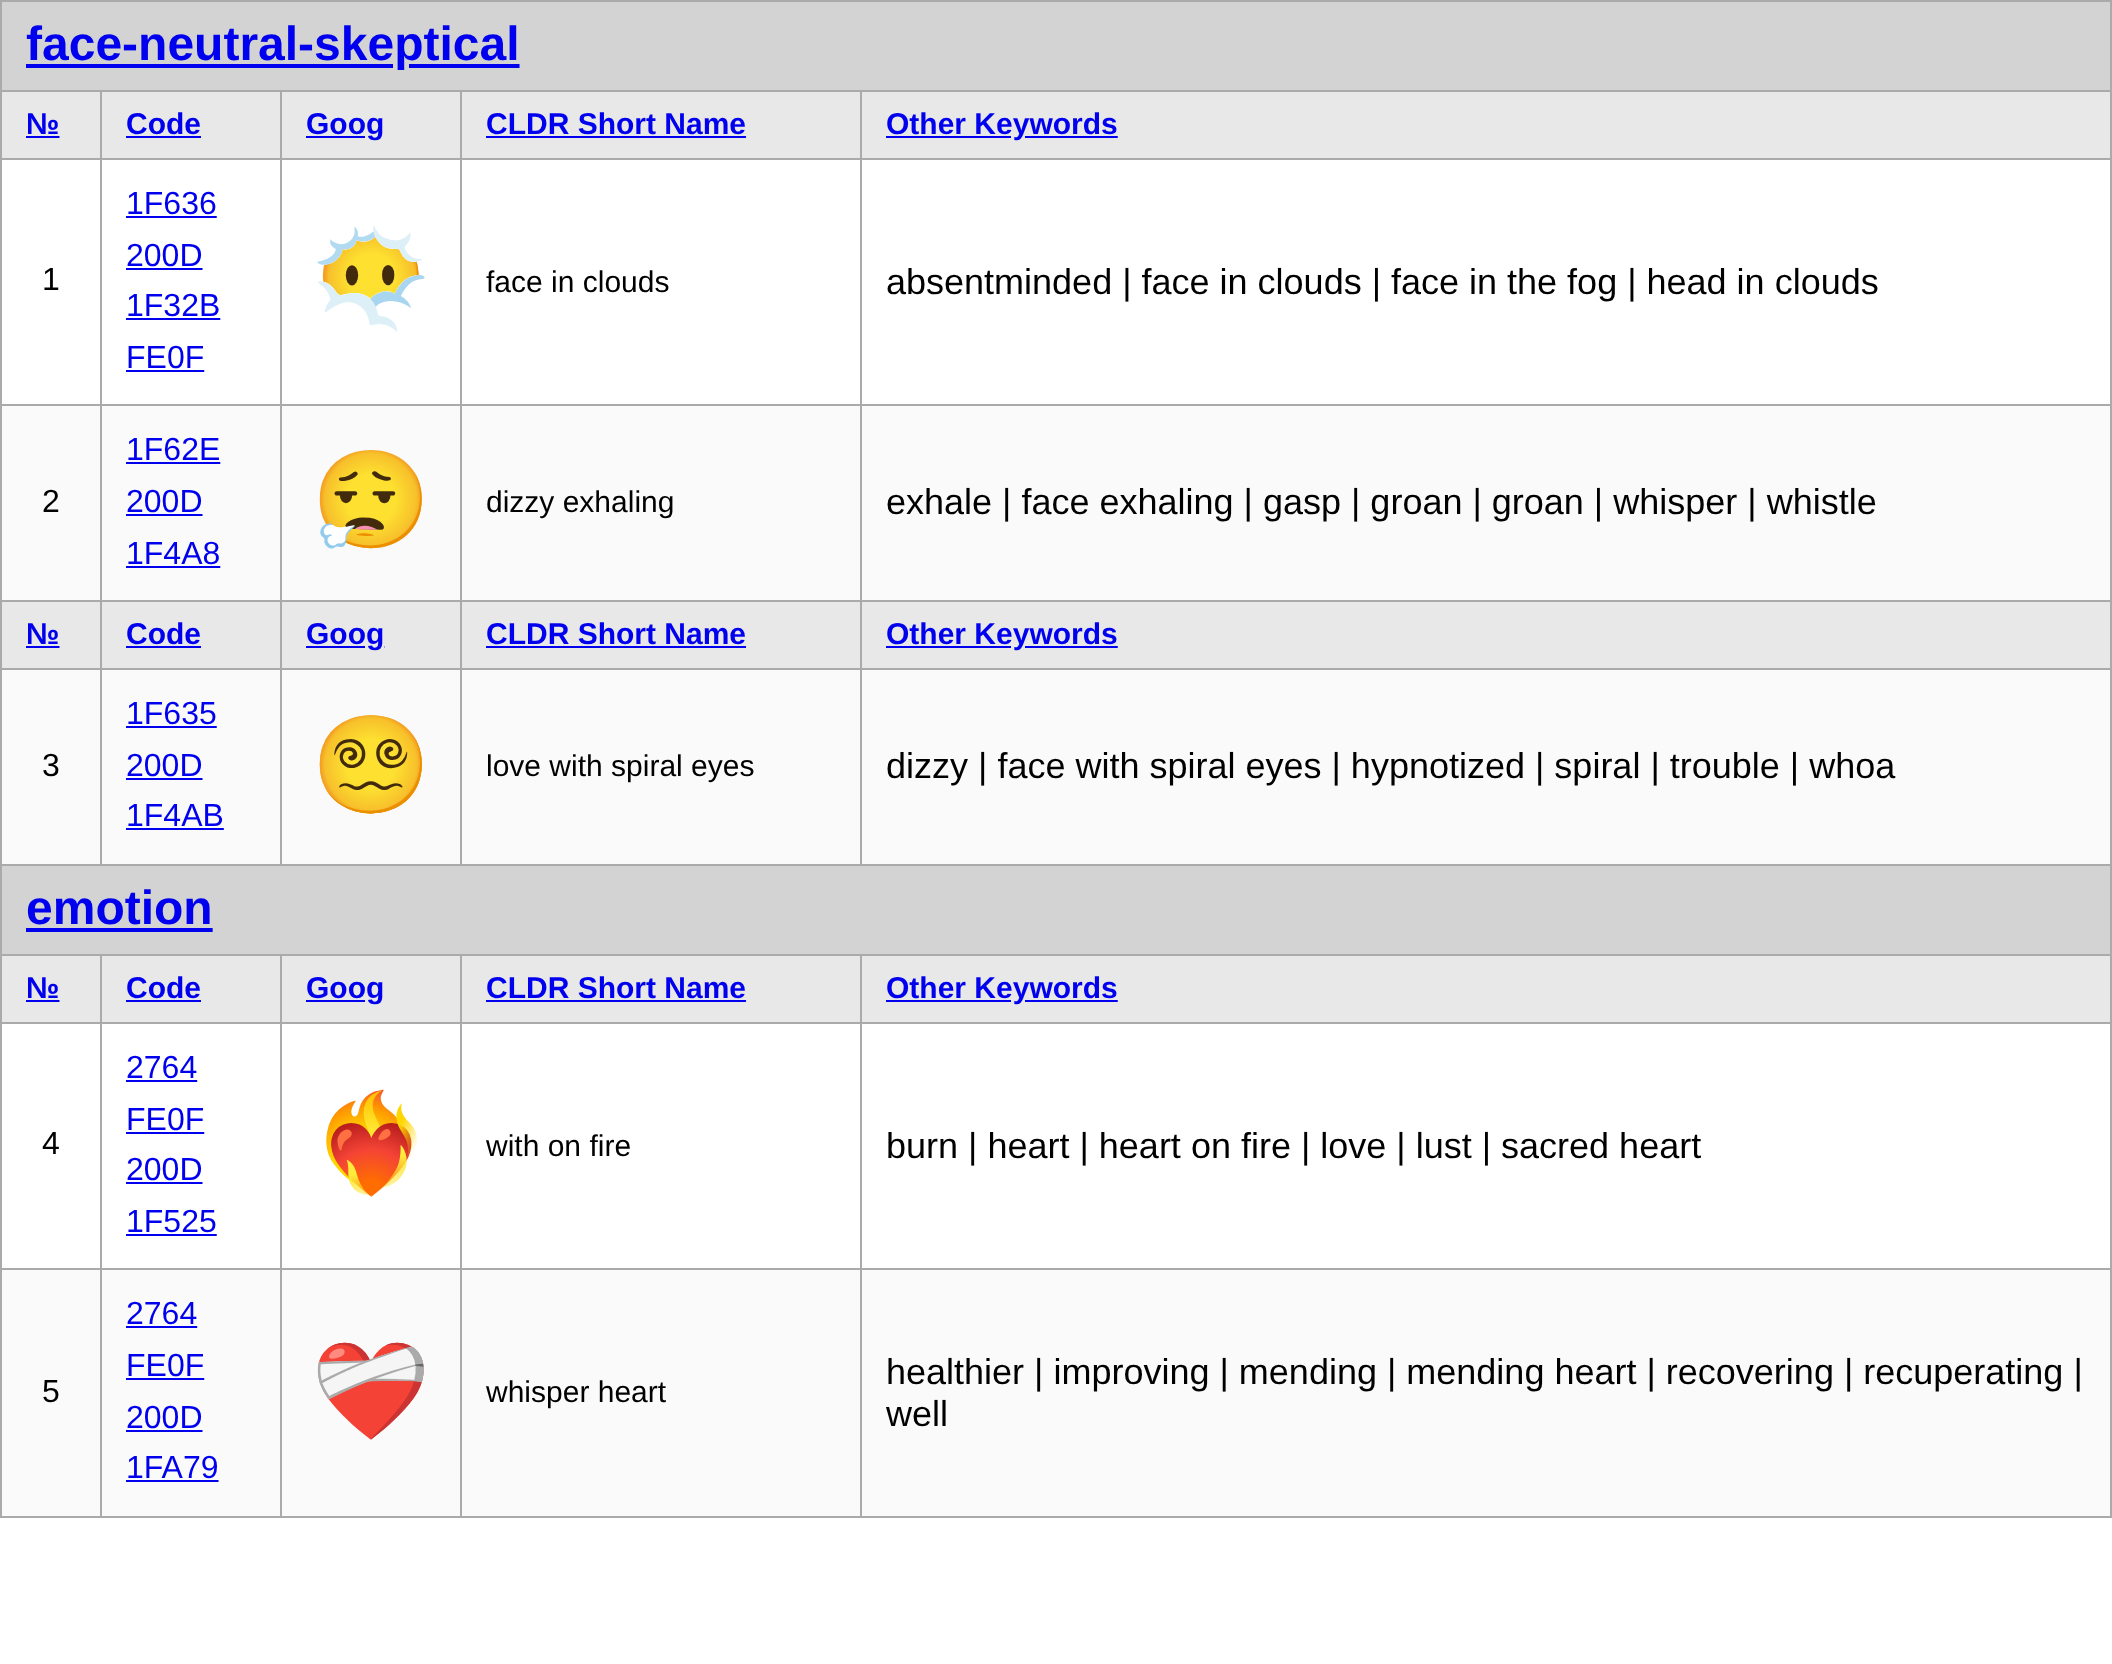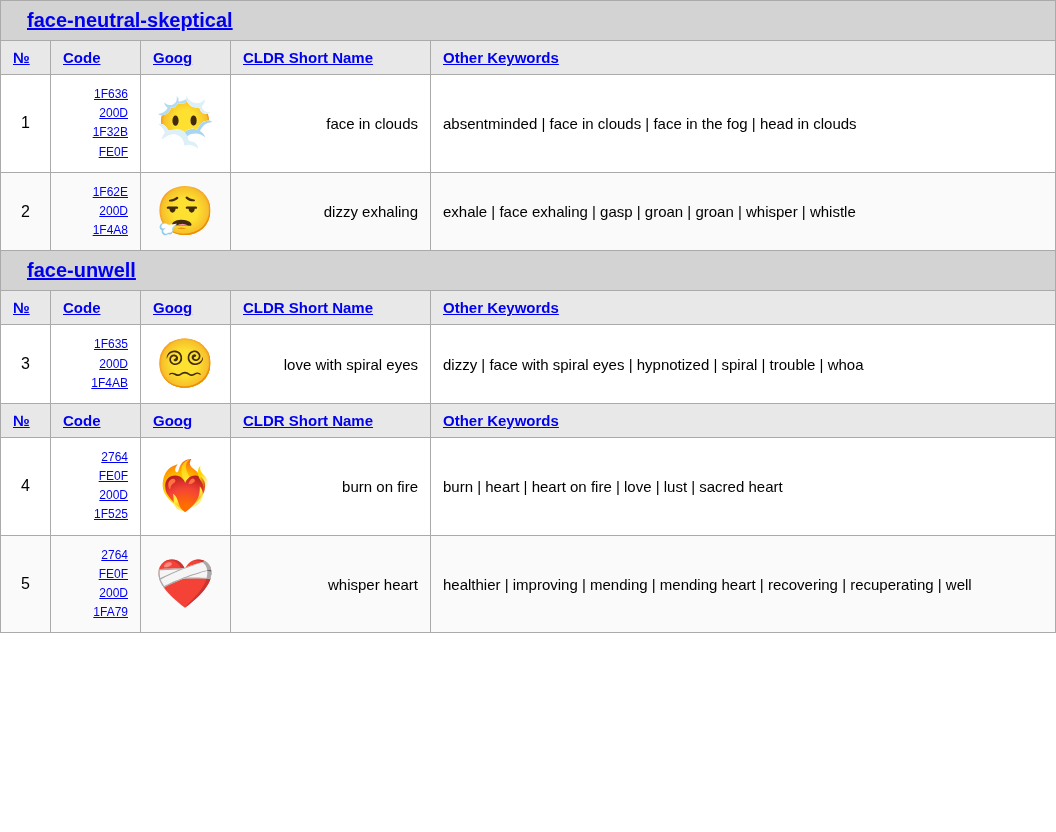--- a/index.html
+++ b/index.html
@@ -12,25 +12,24 @@
     .outer-table {
       width: 1056px;
       border-collapse: collapse;
       border: 1px solid #aaa;
     }
     .section-header-row td {
       background: #d3d3d3;
       padding: 8px 12px;
     }
     .section-header-link {
-      font-size: 20px;
+      font-size: 24px;
       font-weight: bold;
       color: #00e;
       text-decoration: underline;
-      margin-left: 14px;
     }
     .col-header-row td {
       background: #e8e8e8;
       padding: 8px 12px;
       font-weight: bold;
       border: 1px solid #aaa;
       vertical-align: bottom;
     }
     .col-header-link {
       color: #00e;
@@ -44,45 +43,44 @@
     }
     .data-row:nth-child(even) {
       background: #fafafa;
     }
     .num-cell {
       text-align: center;
       width: 50px;
       font-size: 16px;
     }
     .code-cell {
-      text-align: right;
+      text-align: left;
       width: 90px;
-      font-size: 12px;
+      font-size: 16px;
       line-height: 1.6;
     }
     .code-cell a {
       color: #00e;
       text-decoration: underline;
       display: block;
     }
     .goog-cell {
       text-align: center;
       width: 90px;
     }
     .emoji-img {
       font-size: 48px;
       line-height: 1;
     }
     .name-cell {
       width: 200px;
       font-size: 15px;
-      text-align: right;
     }
     .keywords-cell {
-      font-size: 15px;
+      font-size: 18px;
     }
     .section-header-row td {
       border: 1px solid #aaa;
     }
   </style>
 </head>
 <body>
 
 <table class="outer-table">
   <thead>
@@ -115,58 +113,58 @@
         <td class="num-cell">2</td>
         <td class="code-cell">
           <a href="#">1F62E</a>
           <a href="#">200D</a>
           <a href="#">1F4A8</a>
         </td>
         <td class="goog-cell"><span class="emoji-img">😮‍💨</span></td>
         <td class="name-cell">dizzy exhaling</td>
         <td class="keywords-cell">exhale | face exhaling | gasp | groan | groan | whisper | whistle</td>
       </tr>
-      <tr class="section-header-row">
-        <td colspan="5"><a href="#" class="section-header-link">face-unwell</a></td>
-      </tr>
       <tr class="col-header-row">
         <td style="width: 50px;"><a href="#" class="col-header-link">№</a></td>
         <td style="width: 90px;"><a href="#" class="col-header-link">Code</a></td>
         <td style="width: 90px;"><a href="#" class="col-header-link">Goog</a></td>
         <td style="width: 200px;"><a href="#" class="col-header-link">CLDR Short Name</a></td>
         <td><a href="#" class="col-header-link">Other Keywords</a></td>
       </tr>
       <tr class="data-row">
         <td class="num-cell">3</td>
         <td class="code-cell">
           <a href="#">1F635</a>
           <a href="#">200D</a>
           <a href="#">1F4AB</a>
         </td>
         <td class="goog-cell"><span class="emoji-img">😵‍💫</span></td>
         <td class="name-cell">love with spiral eyes</td>
         <td class="keywords-cell">dizzy | face with spiral eyes | hypnotized | spiral | trouble | whoa</td>
       </tr>
+      <tr class="section-header-row">
+        <td colspan="5"><a href="#" class="section-header-link">emotion</a></td>
+      </tr>
       <tr class="col-header-row">
         <td style="width: 50px;"><a href="#" class="col-header-link">№</a></td>
         <td style="width: 90px;"><a href="#" class="col-header-link">Code</a></td>
         <td style="width: 90px;"><a href="#" class="col-header-link">Goog</a></td>
         <td style="width: 200px;"><a href="#" class="col-header-link">CLDR Short Name</a></td>
         <td><a href="#" class="col-header-link">Other Keywords</a></td>
       </tr>
       <tr class="data-row">
         <td class="num-cell">4</td>
         <td class="code-cell">
           <a href="#">2764</a>
           <a href="#">FE0F</a>
           <a href="#">200D</a>
           <a href="#">1F525</a>
         </td>
         <td class="goog-cell"><span class="emoji-img">❤️‍🔥</span></td>
-        <td class="name-cell">burn on fire</td>
+        <td class="name-cell">with on fire</td>
         <td class="keywords-cell">burn | heart | heart on fire | love | lust | sacred heart</td>
       </tr>
       <tr class="data-row">
         <td class="num-cell">5</td>
         <td class="code-cell">
           <a href="#">2764</a>
           <a href="#">FE0F</a>
           <a href="#">200D</a>
           <a href="#">1FA79</a>
         </td>

